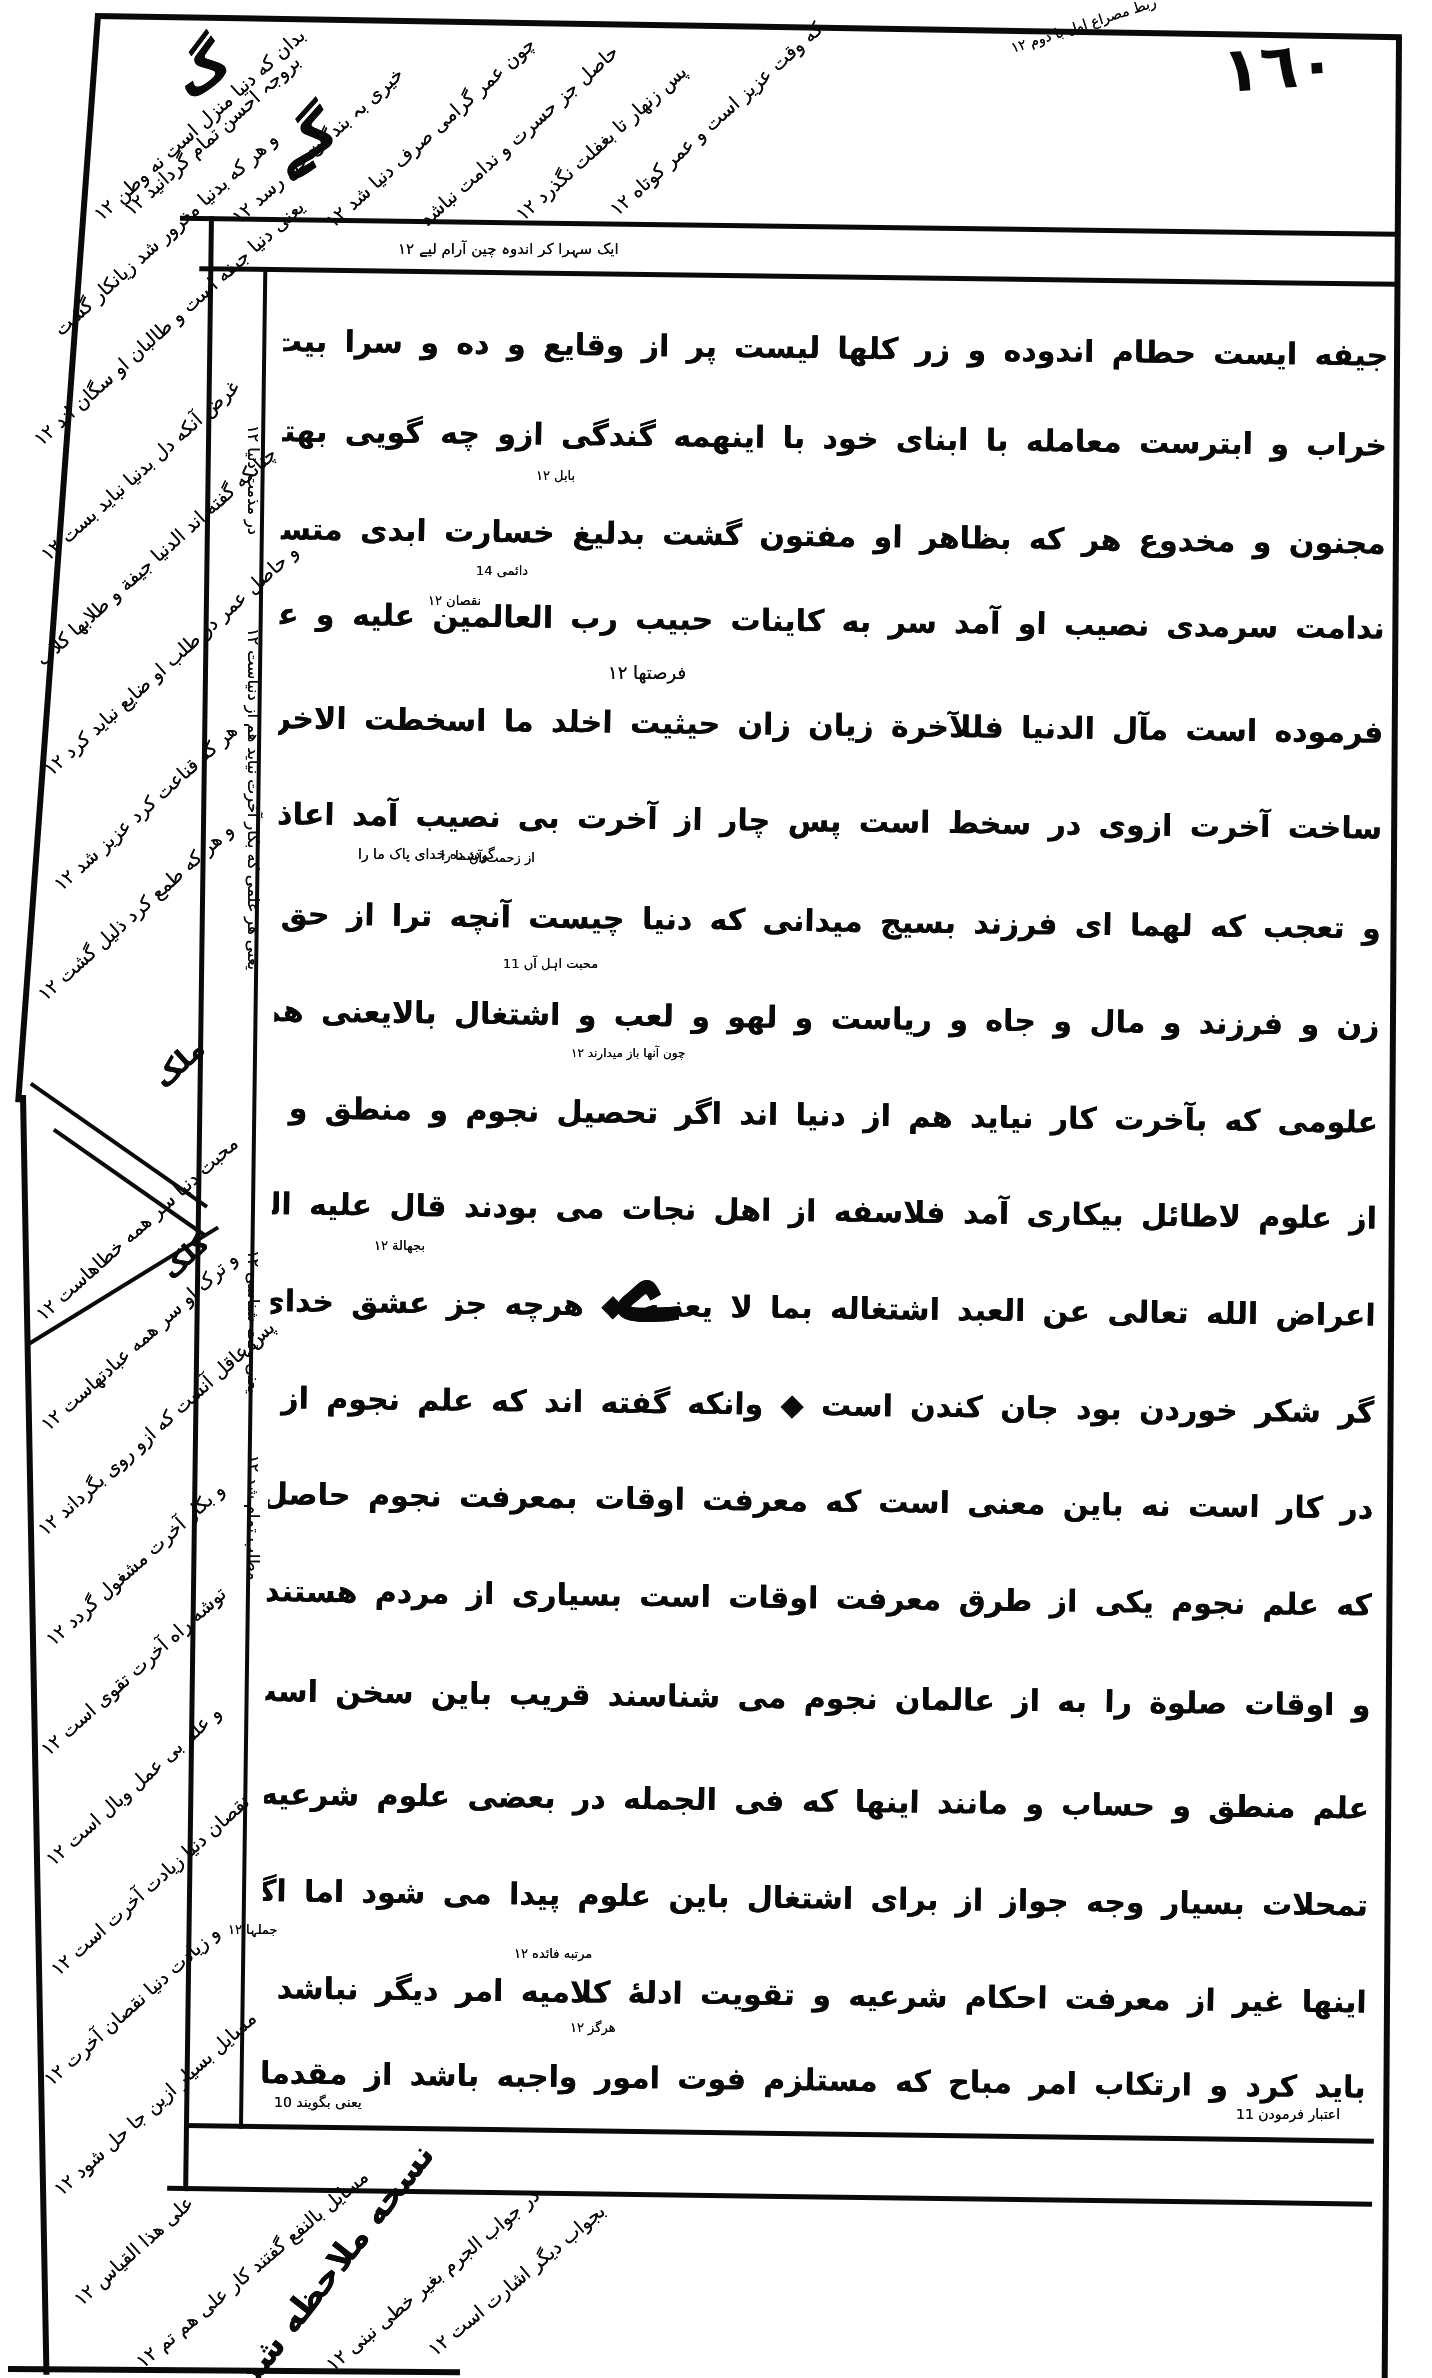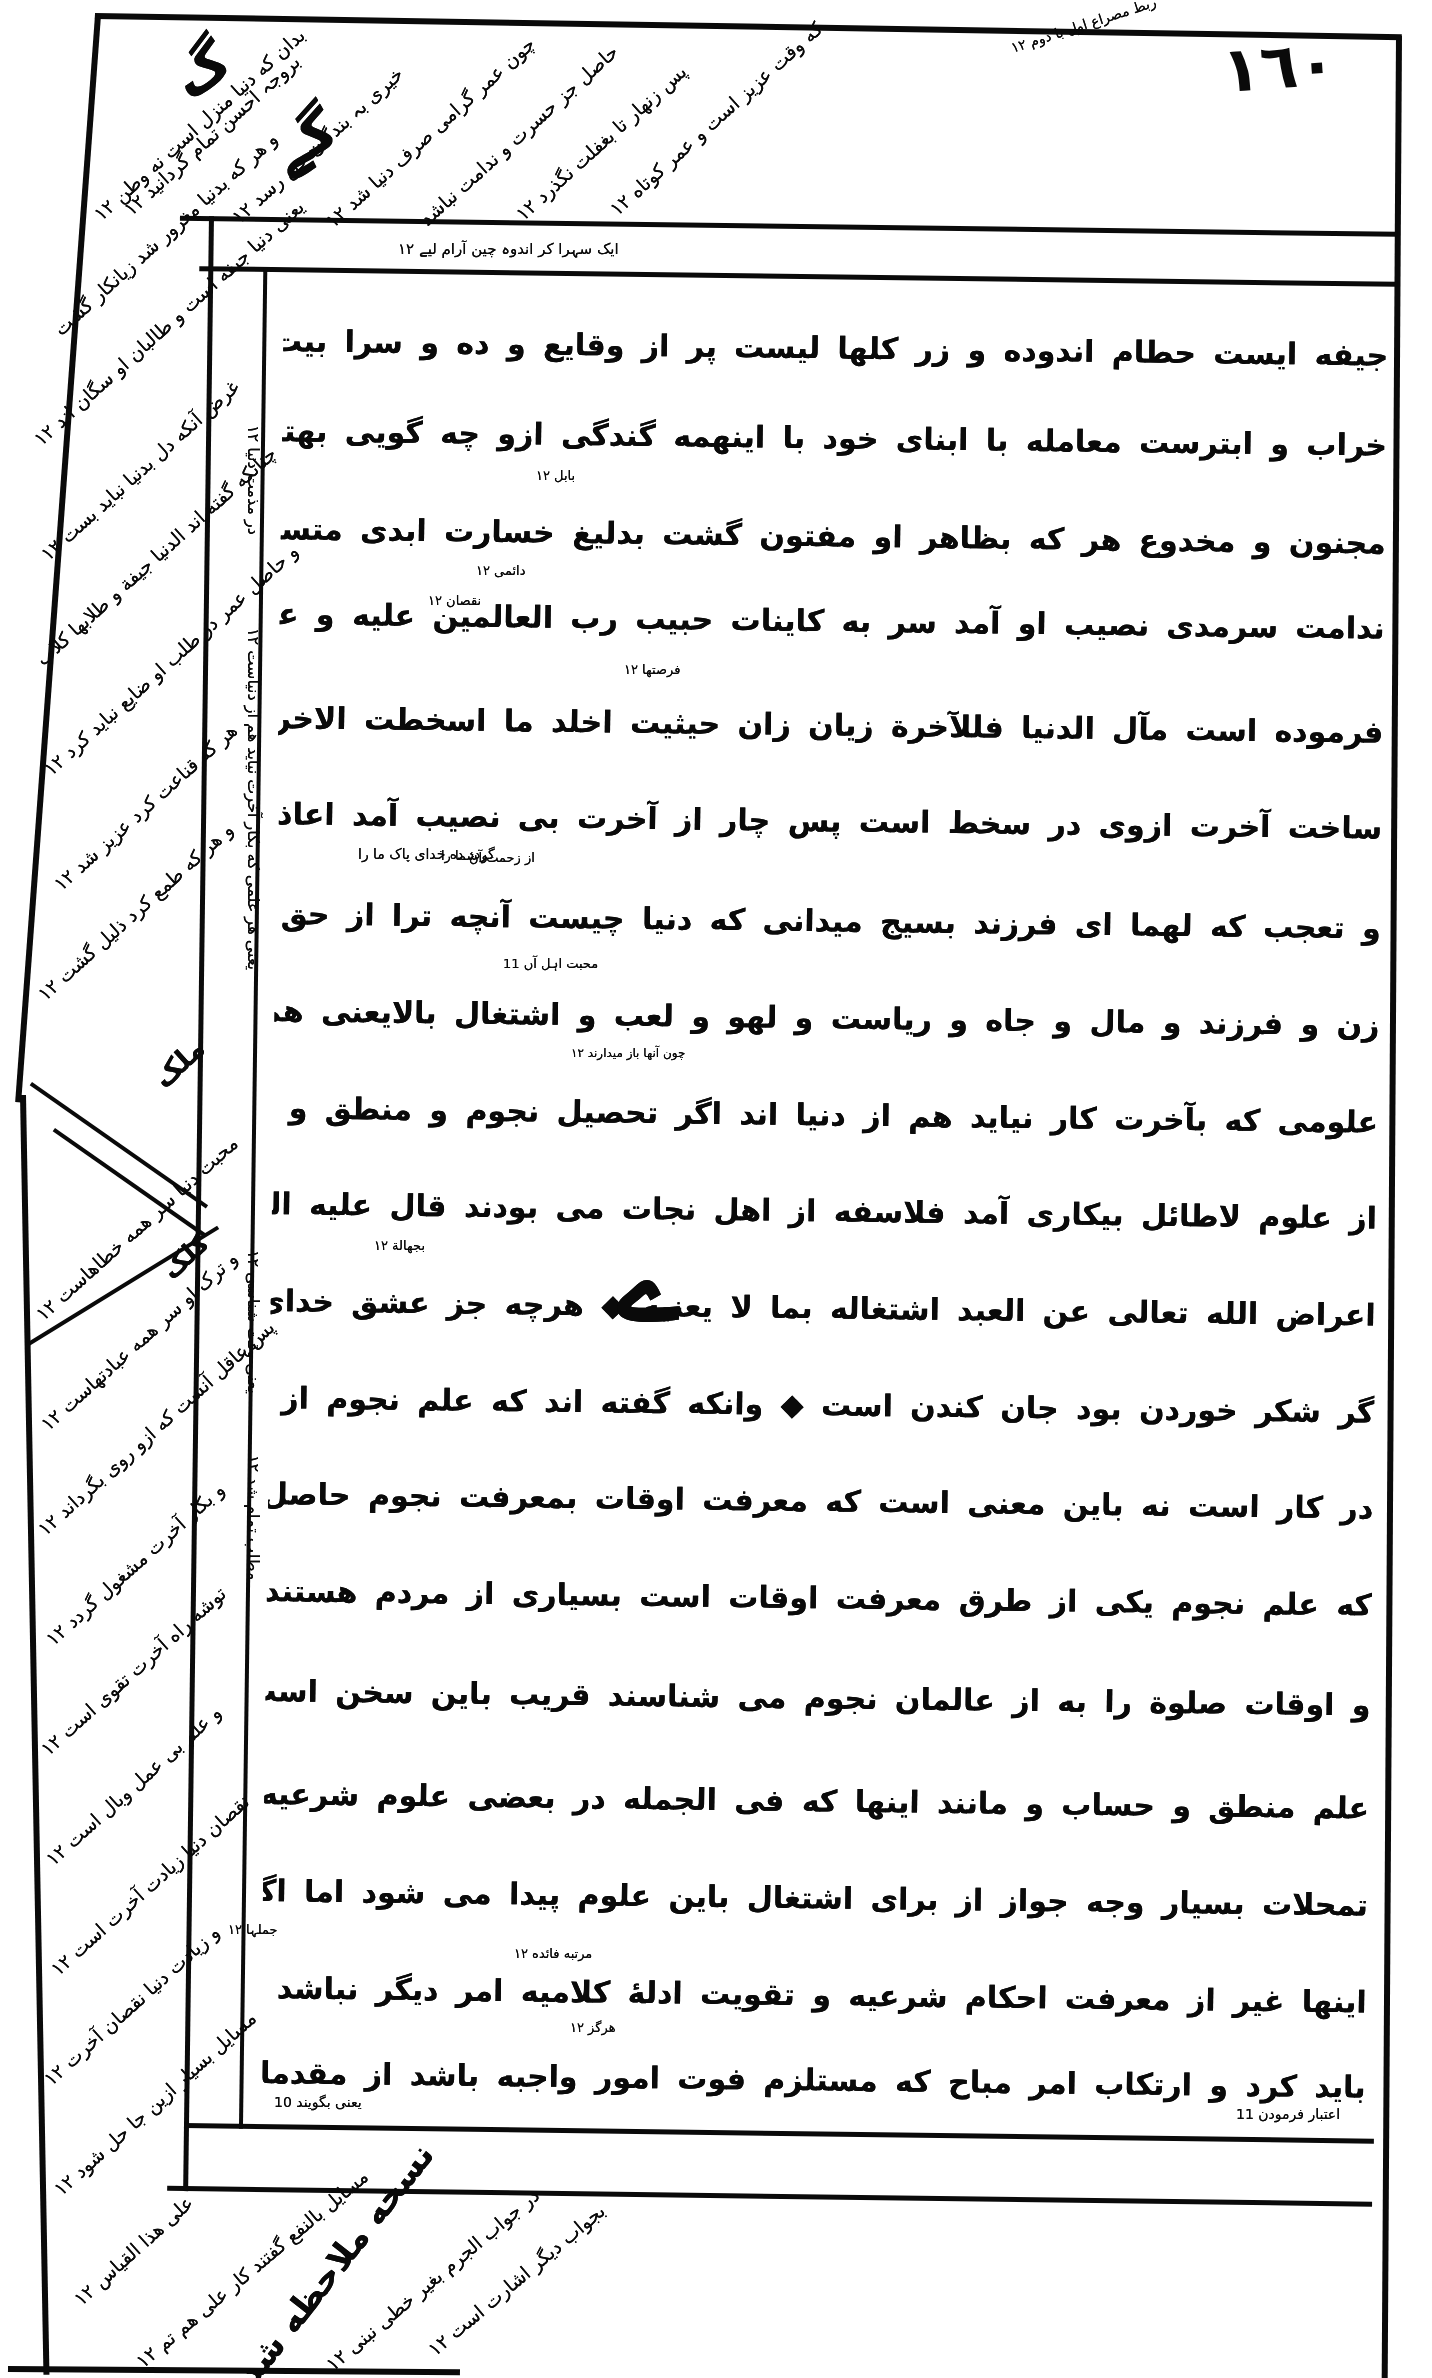--- a/index.html
+++ b/index.html
@@ -84,22 +84,22 @@
         <div class="mline" style="top: 1945px;">اینها غیر از معرفت احکام شرعیه و تقویت ادلهٔ کلامیه امر دیگر نباشد والا لا یجوز اصلاً انصاف</div>
         <div class="mline" style="top: 2030px;">باید کرد و ارتکاب امر مباح که مستلزم فوت امور واجبه باشد از مقدمات کی برابر یا نه شک نیست</div>
       </div>
   </div>
 
   <div>
 
   <div class="note" style="left: 398px; top: 240px; font-size: 15px;">ایک سہرا کر اندوہ چین آرام لیے ١٢</div>
       <div class="note" style="left: 536px; top: 468px; font-size: 13px;">بابل ١٢</div>
       <div class="note" style="left: 428px; top: 561px; font-size: 13px; margin-top: 32px;">نقصان ١٢</div>
-      <div class="note" style="left: 476px; top: 563px; font-size: 13px;">دائمی ١٢</div>
-      <div class="note" style="left: 624px; top: 662px; font-size: 13px;">فرصتها ١٢</div>
+      <div class="note" style="left: 476px; top: 563px; font-size: 13px;">دائمی 14</div>
+      <div class="note" style="left: 608px; top: 662px; font-size: 18px;">فرصتها ١٢</div>
       <div class="note" style="left: 358px; top: 846px; font-size: 14px;">گردد ده خدای پاک ما را</div>
       <div class="note" style="left: 441px; top: 848px; font-size: 13px;">و شما را</div>
       <div class="note" style="left: 469px; top: 850px; font-size: 13px;">از زحمت آن</div>
       <div class="note" style="left: 503px; top: 956px; font-size: 13px;">محبت اہل آں 11</div>
       <div class="note" style="left: 571px; top: 1046px; font-size: 12px;">چون آنها باز میدارند ١٢</div>
       <div class="note" style="left: 374px; top: 1238px; font-size: 13px; text-align: right;">بجهالة ١٢</div>
       <div class="note" style="left: 228px; top: 1922px; font-size: 13px;">جملہا ١٢</div>
       <div class="note" style="left: 514px; top: 1946px; font-size: 13px;">مرتبه فائده ١٢</div>
       <div class="note" style="left: 570px; top: 2020px; font-size: 13px;">هرگز ١٢</div>
       <div class="note" style="left: 274px; top: 2094px; font-size: 14px;">یعنی بگویند 10</div>

